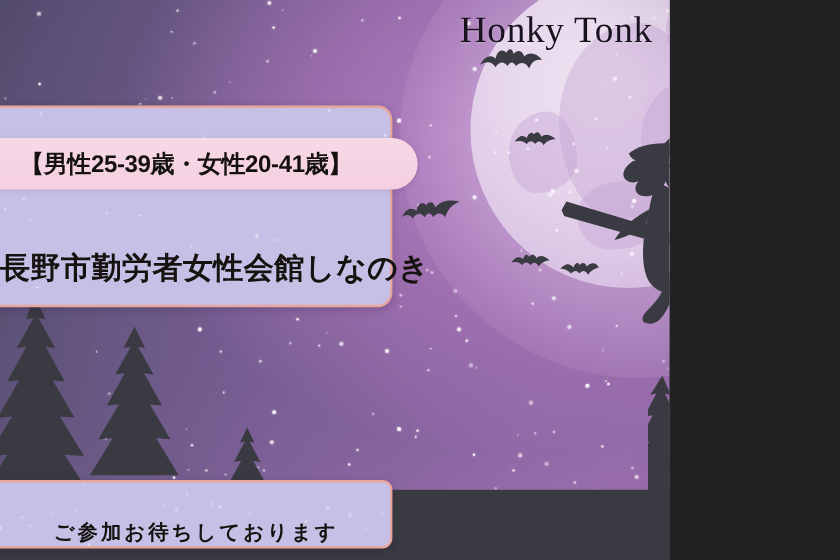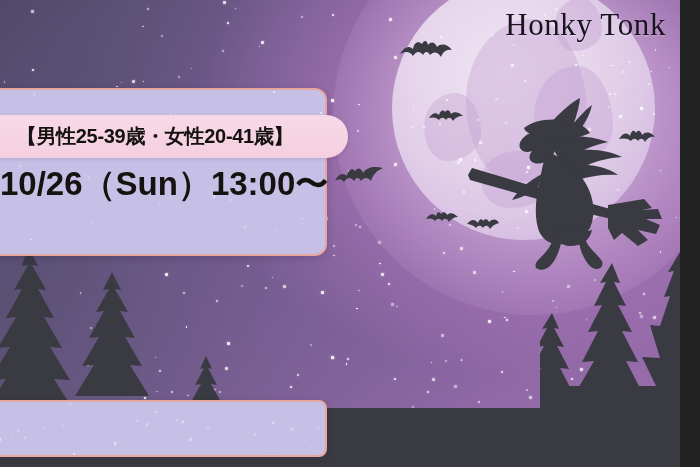--- a/index.html
+++ b/index.html
@@ -3,21 +3,21 @@
 <meta charset="utf-8">
 <title>Honky Tonk Halloween Event Flyer</title>
 <style>
   html, body {
     margin: 0;
     padding: 0;
     background: #222;
   }
   #flyer {
     position: relative;
-    width: 680px;
+    width: 558px;
     height: 467px;
     overflow: hidden;
     font-family: "Liberation Sans", "DejaVu Sans", sans-serif;
     user-select: none;
   }
 
   
   .sky {
     position: absolute;
     inset: 0;
@@ -561,21 +561,21 @@
         <div class="star" style="left: 330.1px; top: 22.2px; width: 1.5px; height: 1.5px; opacity: 0.63;"></div>
         <div class="star" style="left: 179.5px; top: 23.1px; width: 1.5px; height: 1.5px; opacity: 0.44;"></div>
         <div class="star" style="left: 168.8px; top: 114px; width: 1.5px; height: 1.5px; opacity: 0.38;"></div>
       </div>
   </div>
 
   <div class="age-banner">
     <span>【男性25-39歳・女性20-41歳】</span>
   </div>
 
-  <div class="date-line">10/26（Sun）13:00〜</div>
+  <div class="venue-line">長野市勤労者女性会館しなのき</div>
 
   <div class="cta-panel">
     <div class="panel-stars" id="panelstars2">
         <div class="star" style="left: 264.2px; top: 31.7px; width: 1.5px; height: 1.5px; opacity: 0.6;"></div>
         <div class="star" style="left: 79.1px; top: 1.7px; width: 1.5px; height: 1.5px; opacity: 0.32;"></div>
         <div class="star" style="left: 20.6px; top: 34.5px; width: 1.5px; height: 1.5px; opacity: 0.49;"></div>
         <div class="star" style="left: 72.2px; top: 22.5px; width: 1.5px; height: 1.5px; opacity: 0.34;"></div>
         <div class="star" style="left: 53px; top: 25.9px; width: 1.5px; height: 1.5px; opacity: 0.35;"></div>
         <div class="star" style="left: 314.9px; top: 37.5px; width: 1.5px; height: 1.5px; opacity: 0.57;"></div>
         <div class="star" style="left: 8.1px; top: 36.4px; width: 2.5px; height: 2.5px; opacity: 0.54;"></div>
@@ -592,14 +592,15 @@
         <div class="star" style="left: 34.3px; top: 35.2px; width: 1.5px; height: 1.5px; opacity: 0.36;"></div>
         <div class="star" style="left: 185.9px; top: 17.3px; width: 1.5px; height: 1.5px; opacity: 0.43;"></div>
         <div class="star" style="left: 123.6px; top: 40.2px; width: 2.5px; height: 2.5px; opacity: 0.6;"></div>
         <div class="star" style="left: 155.6px; top: 21px; width: 2.5px; height: 2.5px; opacity: 0.35;"></div>
         <div class="star" style="left: 326.6px; top: 47.5px; width: 1.5px; height: 1.5px; opacity: 0.3;"></div>
         <div class="star" style="left: 199.3px; top: 36.3px; width: 2.5px; height: 2.5px; opacity: 0.42;"></div>
         <div class="star" style="left: 52.7px; top: 41.6px; width: 1.5px; height: 1.5px; opacity: 0.34;"></div>
         <div class="star" style="left: 146.3px; top: 18px; width: 1.5px; height: 1.5px; opacity: 0.26;"></div>
       </div>
   </div>
+  <div class="cta-sub">ご参加お待ちしております</div>
 
 </div>
 
 </body></html>

